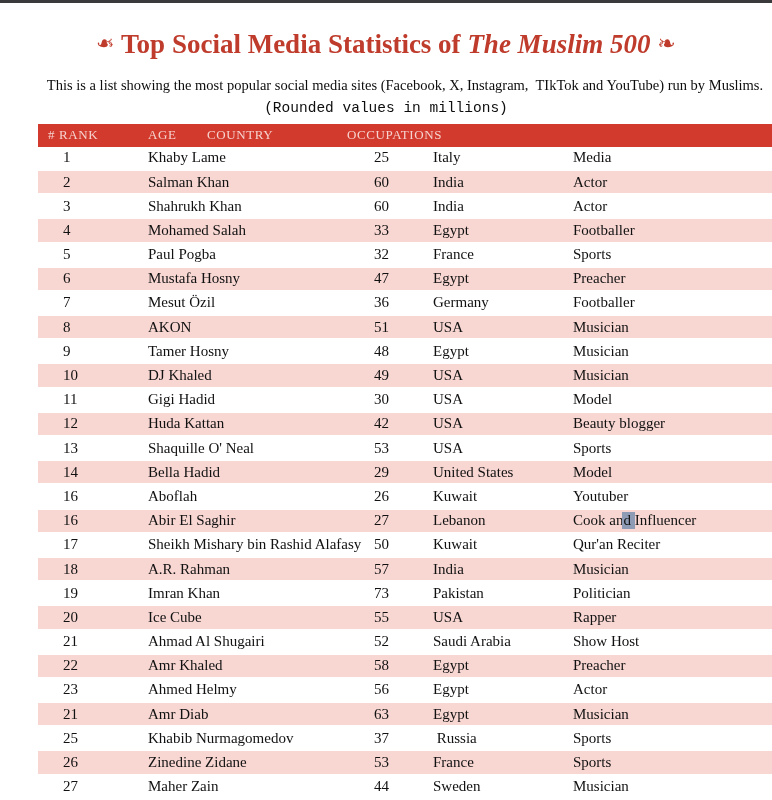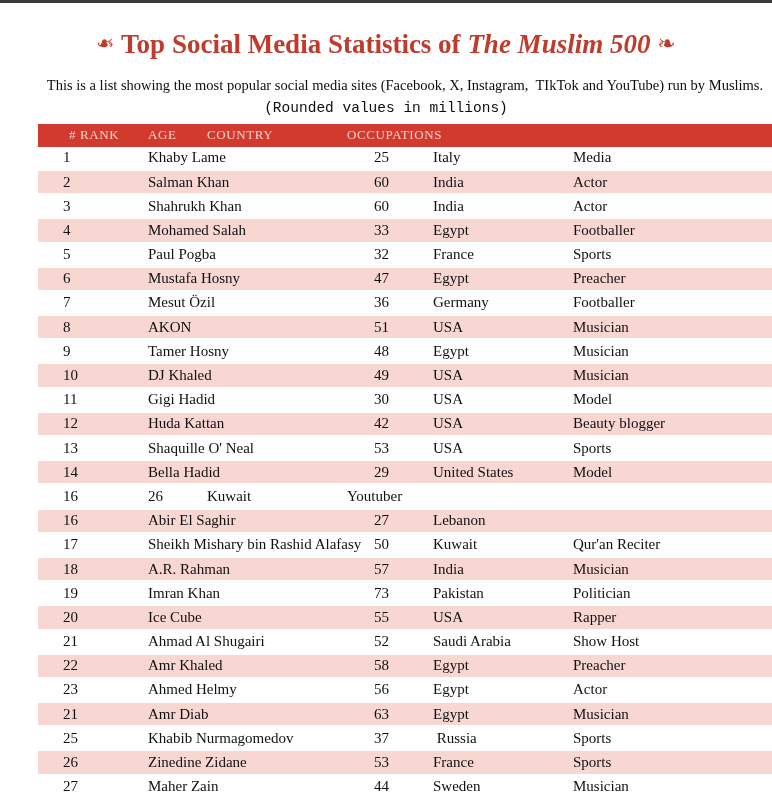--- a/index.html
+++ b/index.html
@@ -39,21 +39,21 @@
   .thead{
     height:23px;background:var(--header-red);color:var(--header-text);
     font-size:13px;letter-spacing:0.6px;
   }
   .tbody .tr{
     height:24.2px;border-bottom:2px solid #ffffff;font-size:15px;
   }
   .tbody .tr.even{background:var(--row-pink);}
   .tbody .tr.odd{background:#ffffff;}
   .cell-rank{width:110px;padding-left:25px;flex:none;}
-  .thead .cell-rank{padding-left:31px;}
+  .thead .cell-rank{padding-left:10px;}
   .cell-name{width:226px;flex:none;}
   .cell-age{width:59px;flex:none;}
   .cell-country{width:140px;flex:none;white-space:pre-wrap;}
   .cell-occupation{flex:1;min-width:0;}
   .td,.th{overflow:hidden;white-space:pre-wrap;}
   .text-selection{position:relative;z-index:0;}
   .text-selection::before{
     content:"";position:absolute;left:-1px;right:-4px;top:-4px;bottom:-4px;
     background:var(--sel);z-index:-1;
   }
@@ -172,29 +172,31 @@
       </div>
       <div class="tr even">
         <div class="td cell-rank">14</div>
         <div class="td cell-name">Bella Hadid</div>
         <div class="td cell-age">29</div>
         <div class="td cell-country">United States</div>
         <div class="td cell-occupation">Model</div>
       </div>
       <div class="tr odd">
         <div class="td cell-rank">16</div>
+        <div class="td cell-name">Aboflah</div>
         <div class="td cell-age">26</div>
         <div class="td cell-country">Kuwait</div>
         <div class="td cell-occupation">Youtuber</div>
       </div>
       <div class="tr even">
         <div class="td cell-rank">16</div>
         <div class="td cell-name">Abir El Saghir</div>
         <div class="td cell-age">27</div>
         <div class="td cell-country">Lebanon</div>
+        <div class="td cell-occupation">Cook an<span class="text-selection">d</span> Influencer</div>
       </div>
       <div class="tr odd">
         <div class="td cell-rank">17</div>
         <div class="td cell-name">Sheikh Mishary bin Rashid Alafasy</div>
         <div class="td cell-age">50</div>
         <div class="td cell-country">Kuwait</div>
         <div class="td cell-occupation">Qur'an Reciter</div>
       </div>
       <div class="tr even">
         <div class="td cell-rank">18</div>

